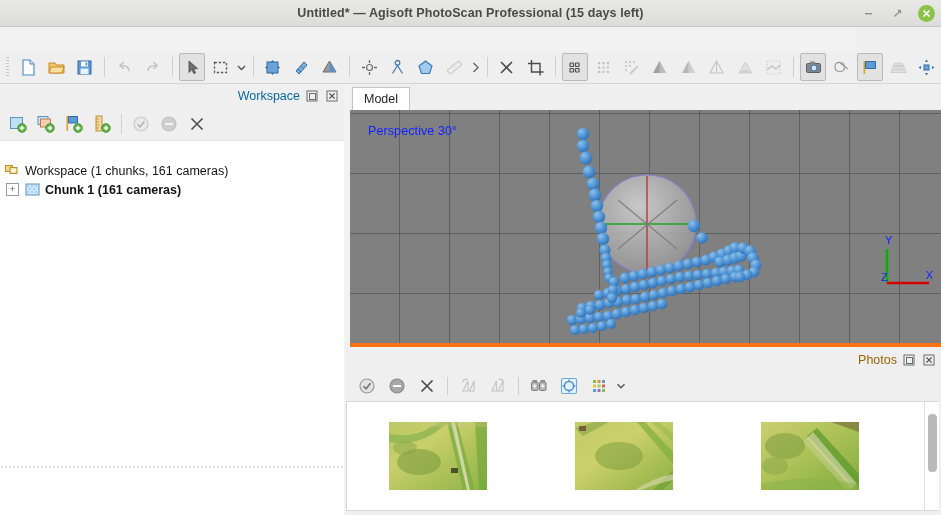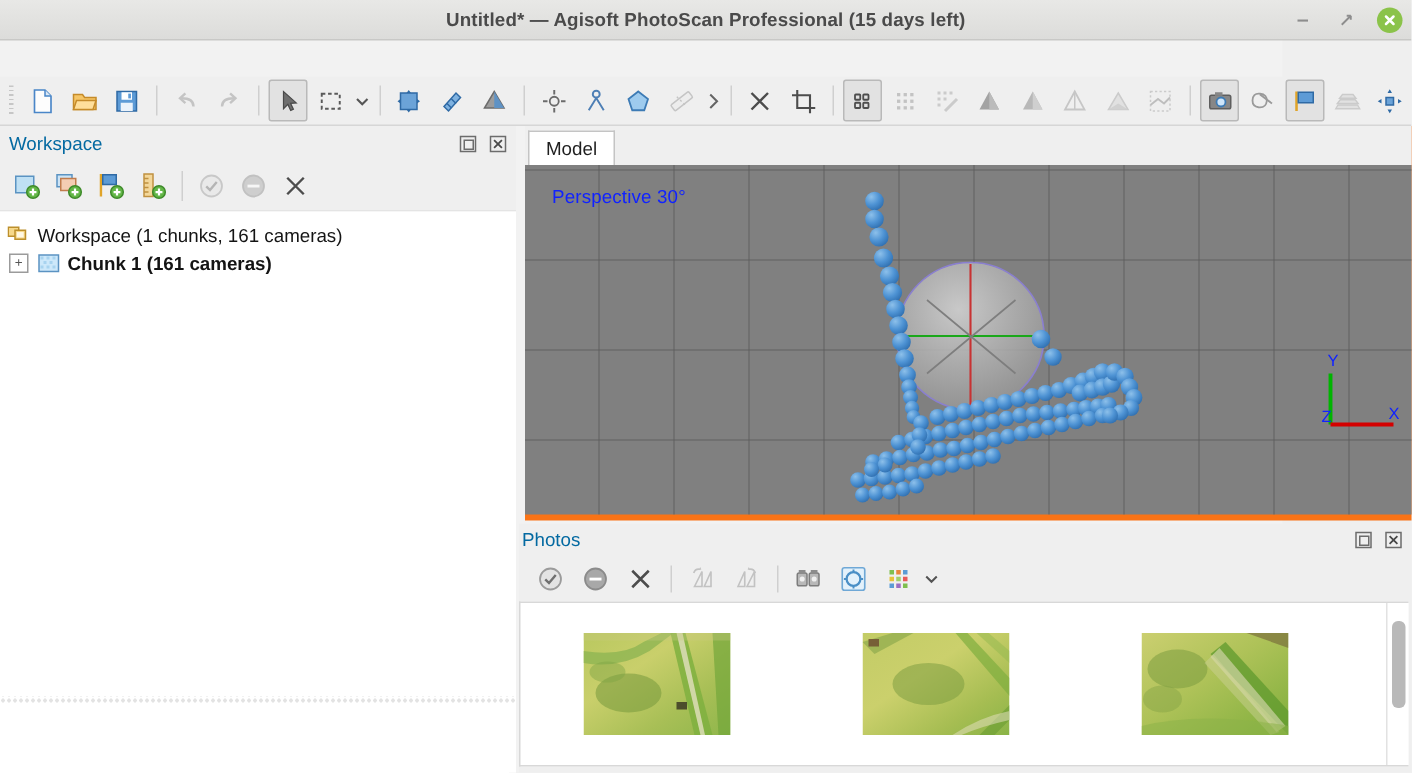--- a/index.html
+++ b/index.html
@@ -2,21 +2,21 @@
 <html><head>
 <meta charset="utf-8">
 <style>
   html,body{margin:0;padding:0;}
   body{
     width:941px;height:515px;overflow:hidden;
     font-family:"Liberation Sans", sans-serif;
     font-size:12px;color:#1c1c1c;background:#efefef;
     -webkit-font-smoothing:antialiased;
   }
-  .app{position:relative;width:855px;height:515px;background:#f2f2f2;}
+  .app{position:relative;width:855px;height:515px;background:#f2f2f2;text-align:right;}
 
   
   .titlebar{
     position:absolute;left:0;top:0;width:941px;height:26px;
     background:linear-gradient(#e8e8e6,#dcdcda);
     border-bottom:1px solid #c8c8c6;
     display:flex;align-items:center;justify-content:center;
   }
   .title-text{font-size:12.5px;font-weight:bold;color:#4a4a4a;letter-spacing:.1px;}
   .win-btns{position:absolute;right:6px;top:0;height:26px;display:flex;align-items:center;gap:12px;}
@@ -55,21 +55,21 @@
     background:#ffffff;box-sizing:border-box;
   }
   .wshead{height:24px;background:#efefef;display:flex;align-items:center;padding:0 4px 0 6px;}
   .wstitle{font-size:12.5px;color:#0369a1;flex:1;}
   .wsbtn{width:16px;height:16px;display:flex;align-items:center;justify-content:center;
          margin-left:4px;cursor:default;}
   .wstools{height:32px;background:#efefef;display:flex;align-items:center;padding-left:4px;
            border-bottom:1px solid #e4e4e4;}
   .wsicon{width:26px;height:26px;display:flex;align-items:center;justify-content:center;margin:0 1px;cursor:default;}
   .wsicon.dis{opacity:.45;}
-  .tree{background:#fff;padding-top:6px;height:246px;box-sizing:border-box;}
+  .tree{background:#fff;padding-top:20px;height:246px;box-sizing:border-box;}
   .trow{display:flex;align-items:center;height:19px;padding-left:4px;font-size:12.5px;color:#141414;}
   .trow.indent{padding-left:6px;}
   .expander{width:11px;height:11px;border:1px solid #9b9b9b;background:#fff;
             display:inline-flex;align-items:center;justify-content:center;
             font-size:9px;line-height:9px;color:#555;margin-right:5px;cursor:default;}
   .tree-ico{width:16px;height:16px;margin-right:5px;display:flex;align-items:center;justify-content:center;}
   .bold{font-weight:bold;}
   .hsplit{position:absolute;left:0;top:380px;width:344px;height:5px;
           background:#ffffff;
           background-image:radial-gradient(#e3e3e3 40%,transparent 41%);
@@ -89,21 +89,21 @@
        linear-gradient(to right, rgba(90,90,90,.85) 1px, transparent 1px),
        linear-gradient(to bottom, rgba(90,90,90,.85) 1px, transparent 1px);
      background-size:50px 60px;background-position:-1px 3px;}
   .vplabel{position:absolute;left:18px;top:14px;font-size:12.5px;color:#1022ff;letter-spacing:.1px;}
   .axisgiz{position:absolute;right:6px;bottom:50px;width:62px;height:62px;}
   .cloud{position:absolute;left:0;top:0;width:595px;height:233px;}
 
   
   .photospane{position:absolute;left:346px;top:349px;width:595px;height:166px;background:#efefef;}
   .phhead{height:22px;display:flex;align-items:center;padding:0 4px 0 2px;}
-  .phtitle{font-size:12.5px;color:#0369a1;flex:1;}
+  .phtitle{font-size:12.5px;color:#a16207;flex:1;}
   .phtools{height:30px;display:flex;align-items:center;padding-left:6px;}
   .phicon{width:26px;height:26px;display:flex;align-items:center;justify-content:center;margin:0 2px;cursor:default;}
   .phicon.dis{opacity:.45;}
   .phsep{width:1px;height:18px;background:#cfcfcf;margin:0 5px;}
   .phstrip{position:relative;margin:0 2px 0 0;height:110px;background:#fff;border:1px solid #d8d8d8;
            border-right:none;box-sizing:border-box;overflow:hidden;}
   .thumbs{display:flex;align-items:center;height:108px;padding-left:42px;gap:88px;}
   .thumb{width:98px;height:68px;border:0;display:block;}
   .phscroll{position:absolute;right:0;top:0;width:14px;height:110px;background:#fff;border-left:1px solid #e2e2e2;}
   .phthumbbar{position:absolute;right:2px;top:12px;width:9px;height:58px;background:#b9b9b9;border-radius:4px;}

